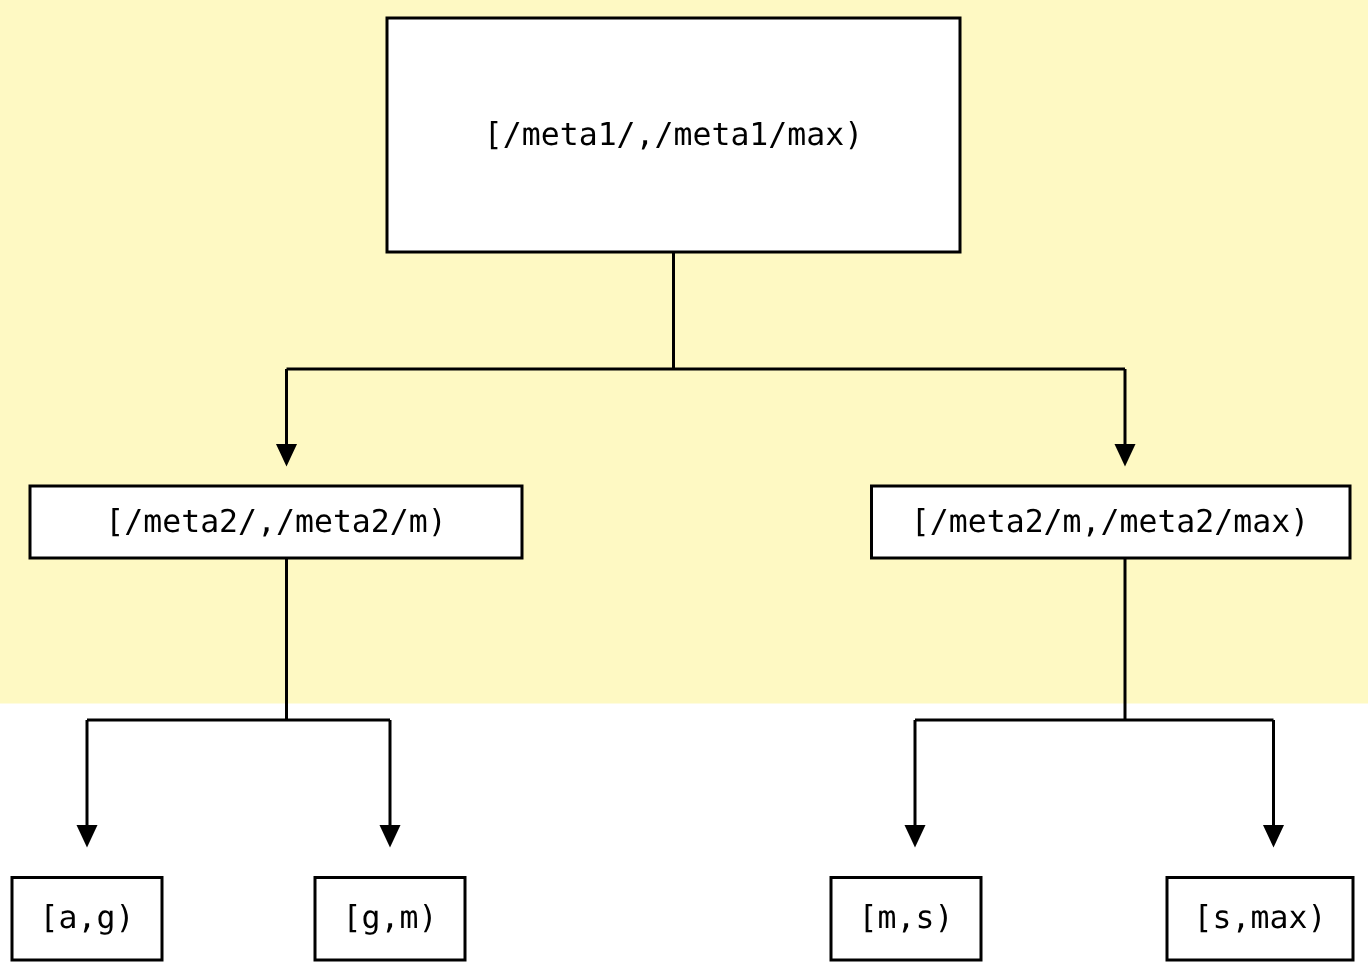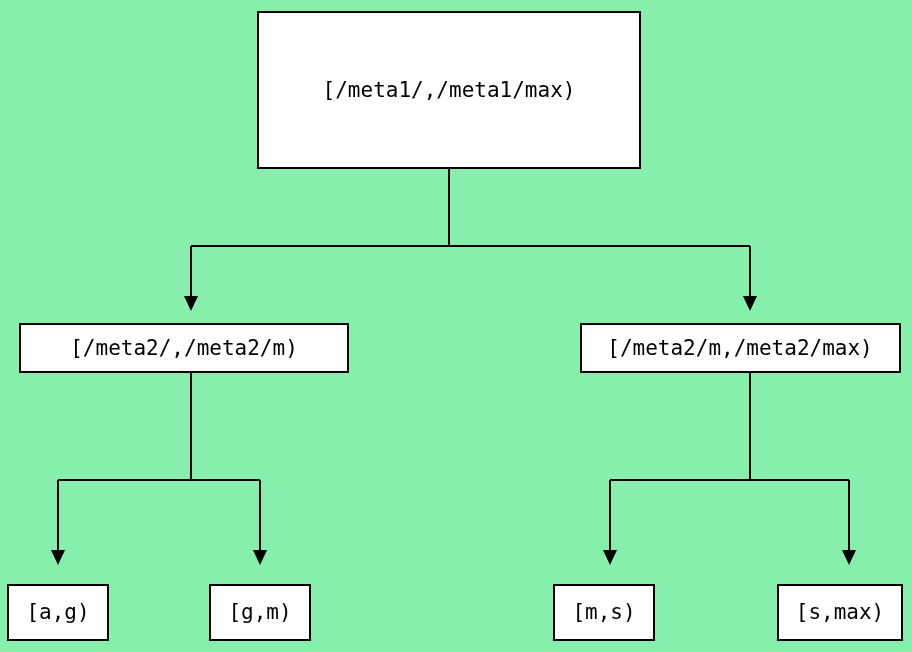--- a/index.html
+++ b/index.html
@@ -9,22 +9,22 @@
   }
   body {
     width: 912px;
     height: 652px;
     overflow: hidden;
     font-family: "DejaVu Sans Mono", "Liberation Mono", monospace;
   }
   #diagram-root {
     position: relative;
     width: 912px;
-    height: 652px;
-    background: #86efac;
+    height: 469px;
+    background: #fef9c3;
   }
   svg#tree-svg {
     display: block;
     width: 912px;
     height: 652px;
   }
   .node-box {
     fill: #ffffff;
     stroke: #000000;
     stroke-width: 2;

